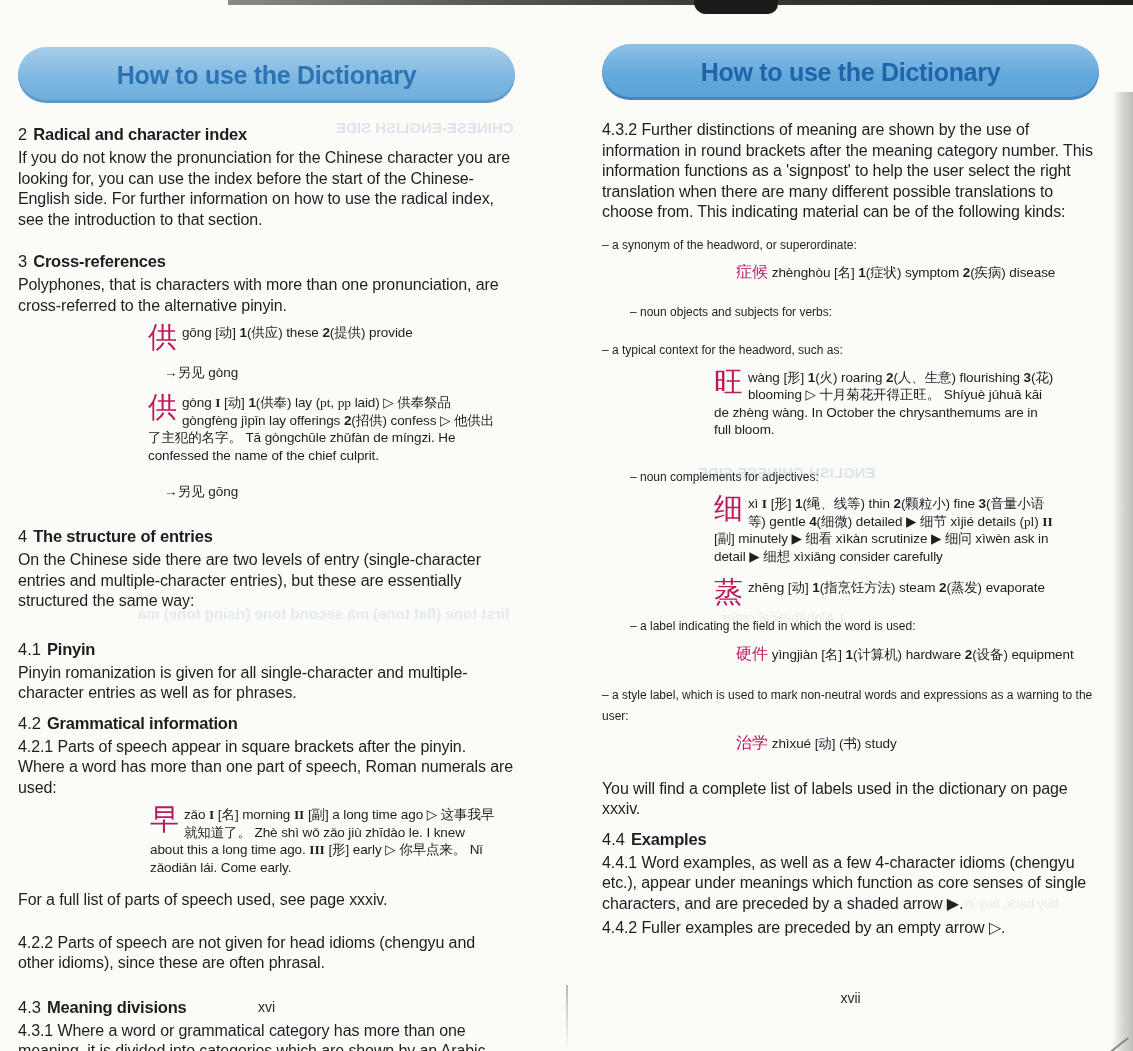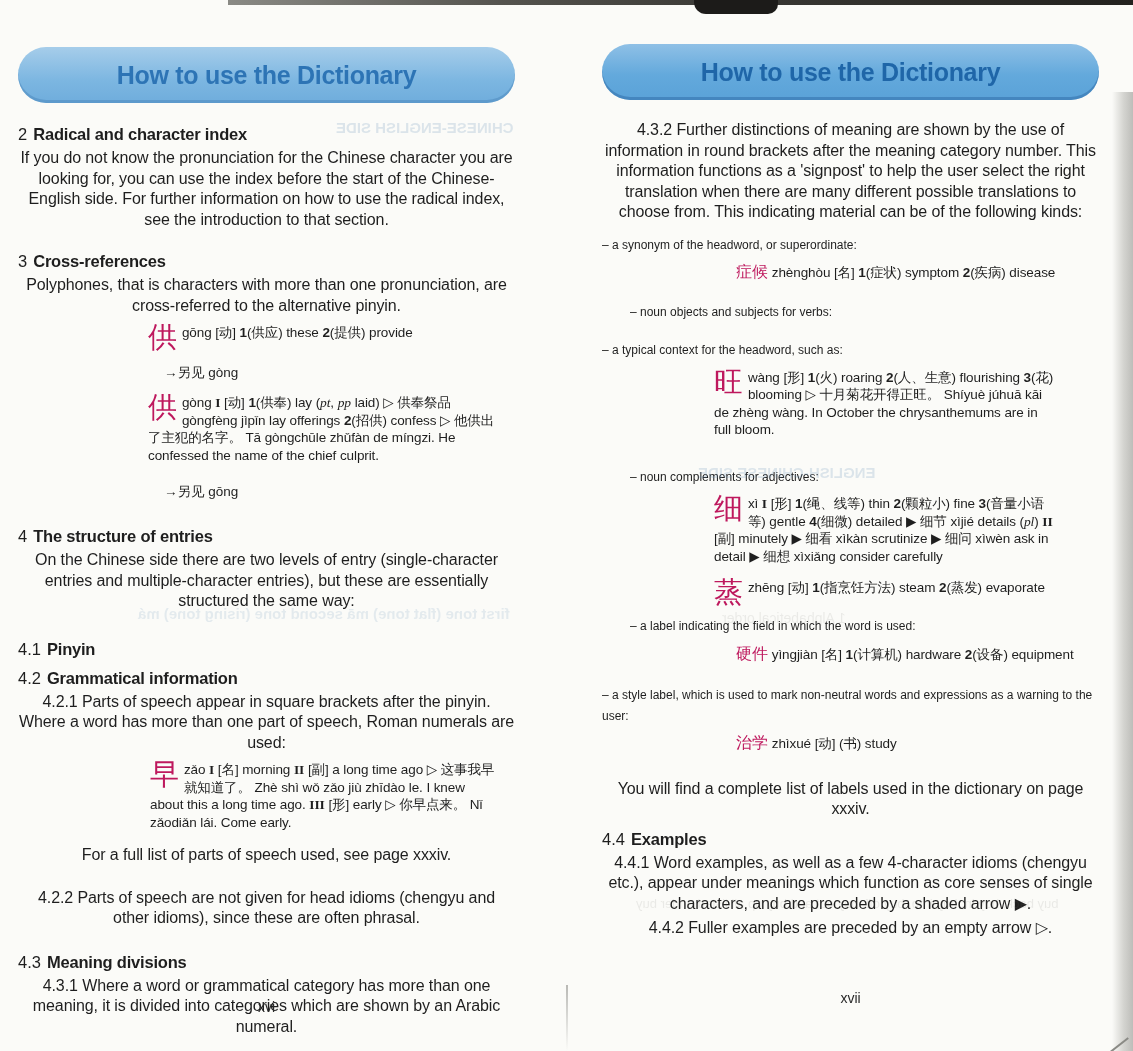--- a/index.html
+++ b/index.html
@@ -35,31 +35,31 @@
   }
   .banner-left  { background:linear-gradient(#a6cdea,#7cb6e1 60%,#6faddc); color:#2d74b5;
                   box-shadow:inset 0 -3px 0 rgba(70,130,185,.45); }
   .banner-right { background:linear-gradient(#8fc0e6,#63a9dc 55%,#5aa2d8); color:#1f66a8;
                   box-shadow:inset 0 -3px 0 rgba(45,105,165,.5); }
 
   .h-sec { font-size:16.5px; margin:22px 0 4px 0; }
   .h-sec .num { font-weight:400; margin-right:6px; }
   .h-sec .ttl { font-weight:700; letter-spacing:-0.2px; }
 
-  p.body { font-size:16px; line-height:20.5px; margin:2px 0 10px 0; letter-spacing:-0.1px;text-align:center; }
+  p.body { font-size:16px; line-height:20.5px; margin:2px 0 10px 0; letter-spacing:-0.1px; }
   p.body.tight { margin-bottom:4px; }
 
   .entry { margin:8px 0 6px 130px; width:348px; font-size:13.5px; line-height:17.5px;
            letter-spacing:-0.1px; }
   .page-right .entry { margin-left:112px; width:340px; }
   .hw { color:#be185d; }
   .hw-large { float:left; font-size:29px; line-height:28px; margin:-1px 5px 0 0; }
   .hw-small { font-size:16px; margin-right:4px; }
   .b  { font-weight:700; }
-  .i  { font-style:italic; font-family:"Liberation Serif",serif; }
+  .i  { font-family:"Liberation Serif",serif; }
   .rn { font-weight:700; font-family:"Liberation Serif",serif; }
 
   .crossref { margin:13px 0 12px 146px; font-size:13.5px; }
   .page-clear { clear:both; }
 
   .bullet  { font-size:12px; line-height:20.5px; margin:12px 0 6px 0; }
   .bullet2 { margin-left:28px; }
 
   .pagenum { position:absolute; width:100%; text-align:center; font-size:14px; color:#2a2a2a; }
   .page-left  .pagenum { top:952px; }
@@ -110,20 +110,21 @@
   <div class="crossref">→另见 gōng</div>
 
   <div class="h-sec" style="margin-top:26px">
     <span class="num">4</span><span class="ttl">The structure of entries</span>
   </div>
   <p class="body">On the Chinese side there are two levels of entry (single-character entries and multiple-character entries), but these are essentially structured the same way:</p>
 
   <div class="h-sec" style="margin-top:28px">
     <span class="num">4.1</span><span class="ttl">Pinyin</span>
   </div>
+  <p class="body">Pinyin romanization is given for all single-character and multiple-character entries as well as for phrases.</p>
 
   <div class="h-sec" style="margin-top:10px">
     <span class="num">4.2</span><span class="ttl">Grammatical information</span>
   </div>
   <p class="body tight">4.2.1  Parts of speech appear in square brackets after the pinyin.  Where a word has more than one part of speech, Roman numerals are used:</p>
 
   <div class="entry" style="margin-left:132px"><span class="hw hw-large">早</span><span>zǎo </span><span class="rn">I</span><span> [名] morning </span><span class="rn">II</span><span> [副] a long time ago ▷ 这事我早就知道了。 Zhè shì wǒ zǎo jiù zhīdào le.  I knew about this a long time ago. </span><span class="rn">III</span><span> [形] early ▷ 你早点来。 Nǐ zǎodiǎn lái.  Come early.</span></div>
   <div class="page-clear"></div>
   <p class="body" style="margin-top:8px">For a full list of parts of speech used, see page xxxiv.</p>
 

